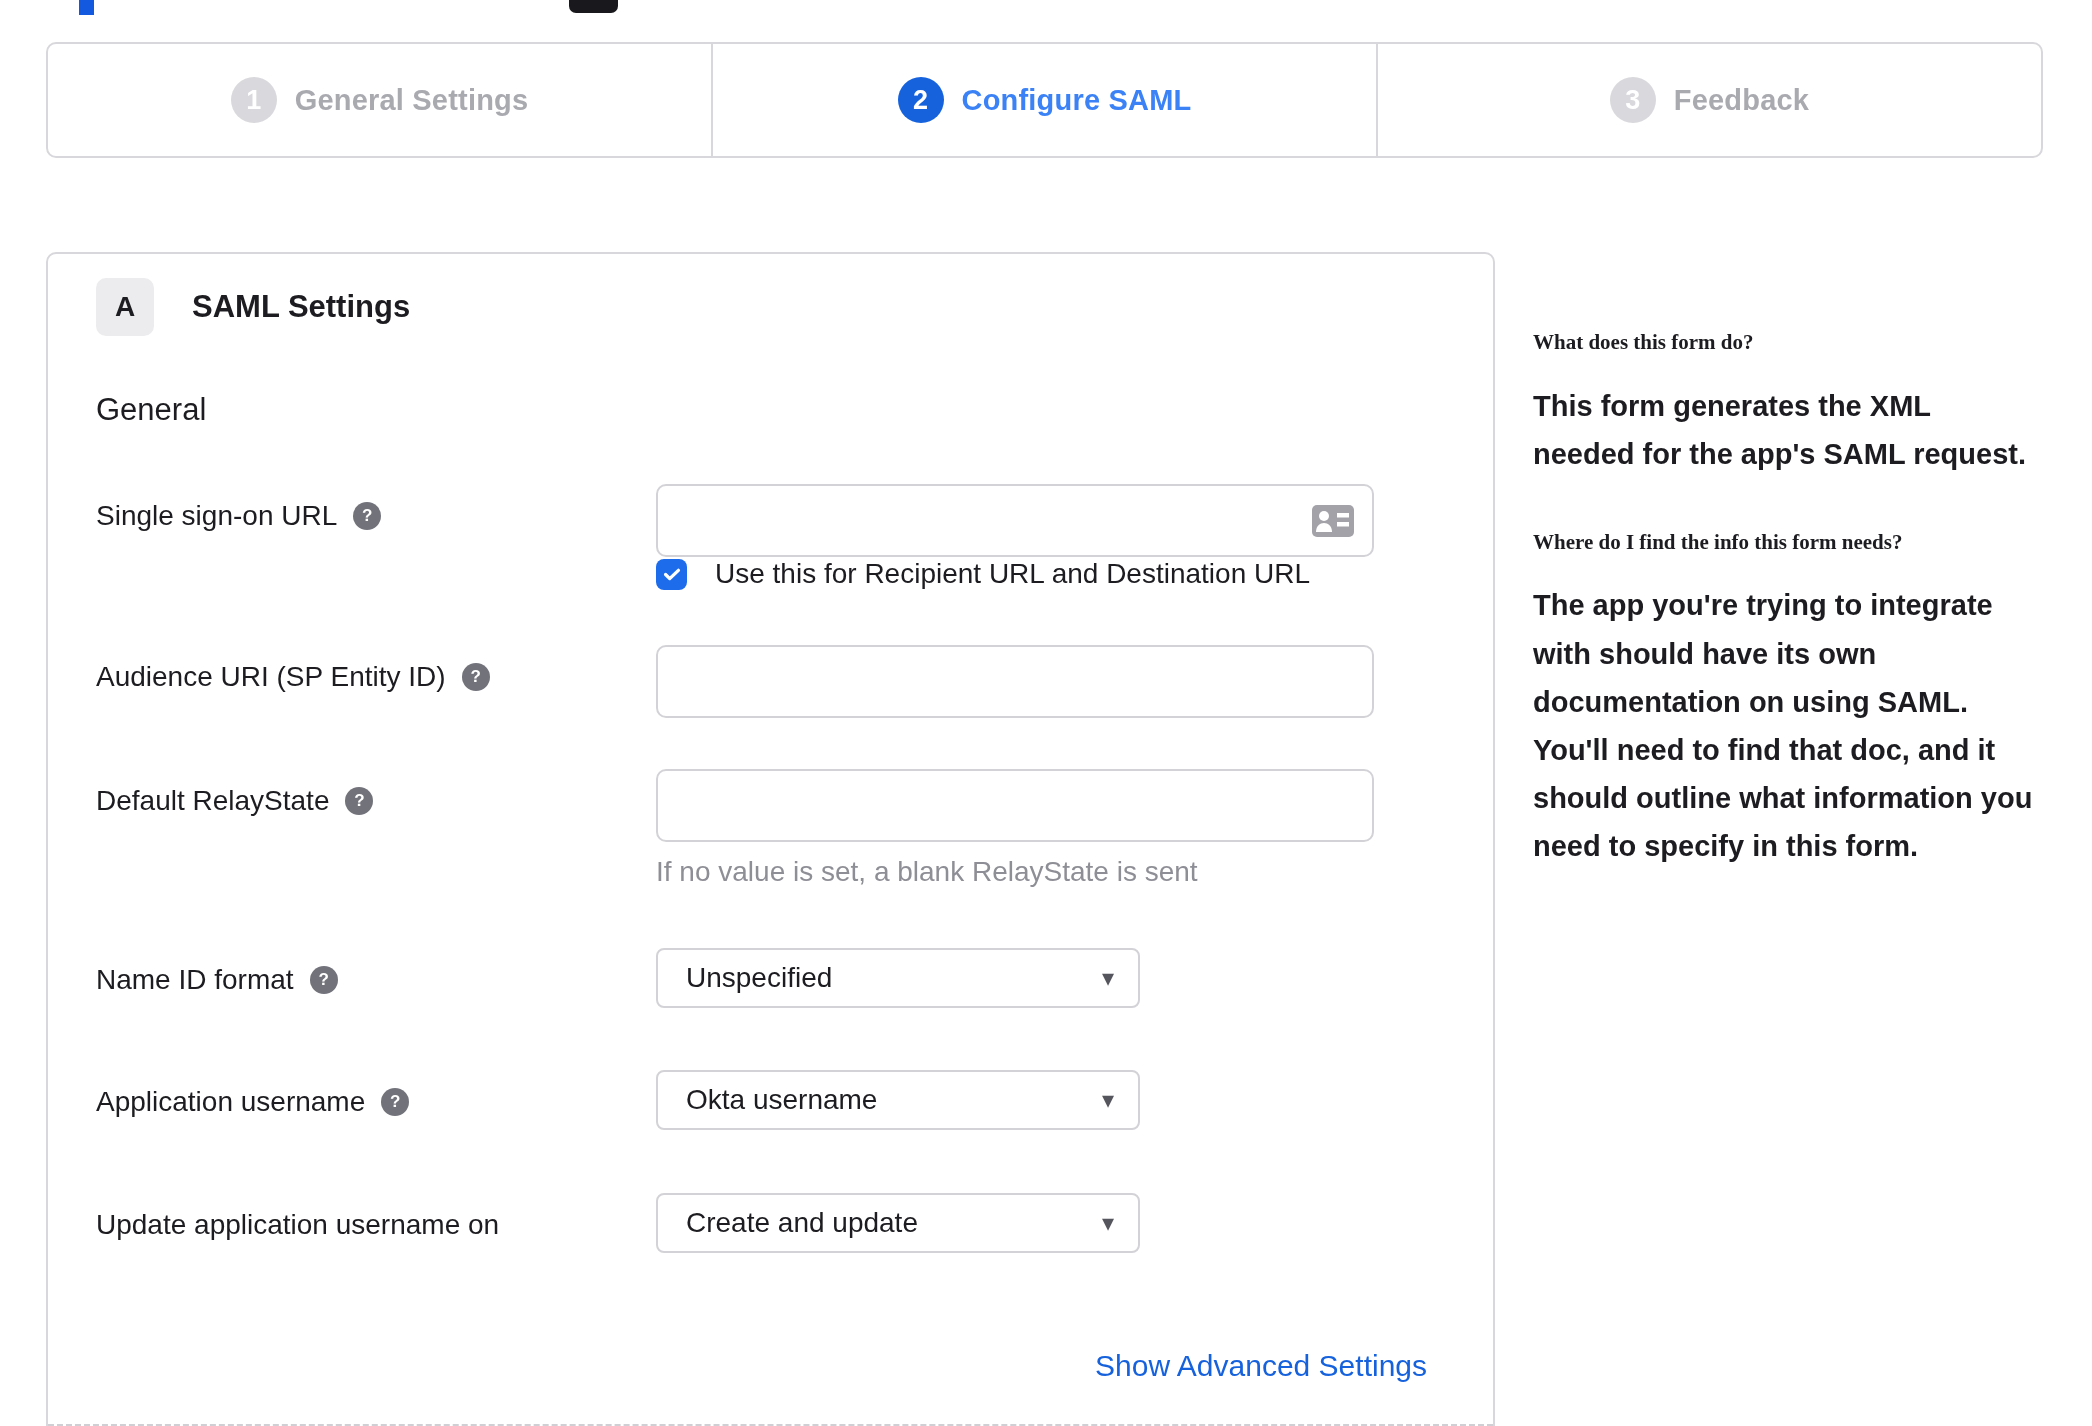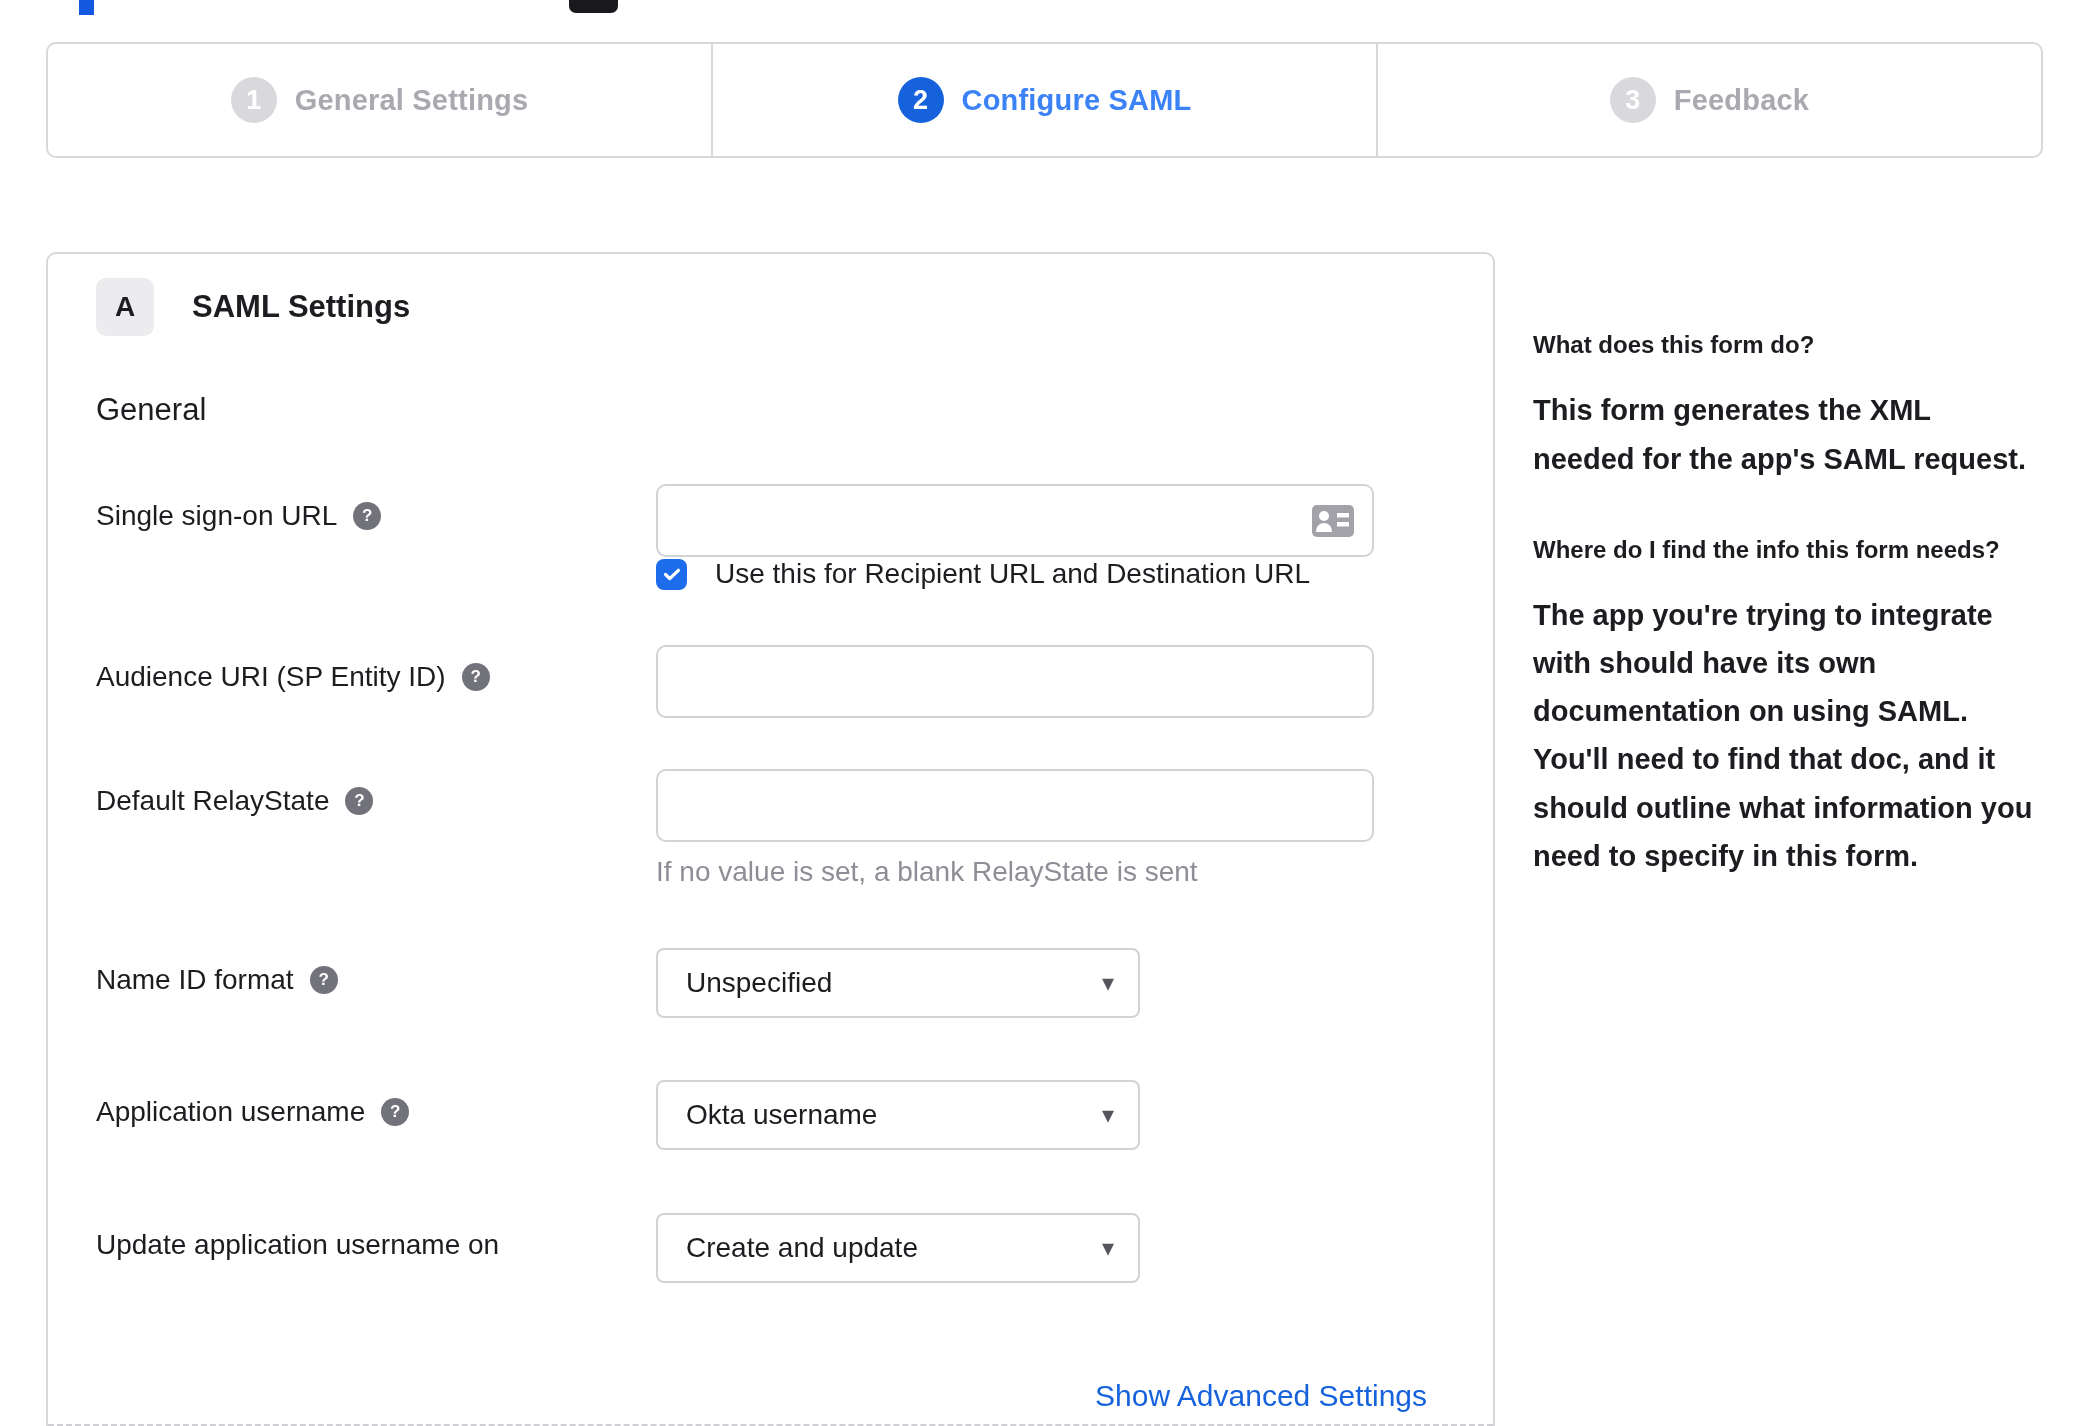--- a/index.html
+++ b/index.html
@@ -46,38 +46,38 @@
                 font-family:"Liberation Sans", sans-serif; }
   .contact-icon { position:absolute; right:20px; top:50%; transform:translateY(-50%); cursor:pointer; line-height:0; }
 
   .checkbox-row { display:flex; align-items:center; gap:28px; margin-top:1px; }
   .checkbox { width:31px; height:31px; border-radius:8px; background:#1c6ceb;
               display:flex; align-items:center; justify-content:center; cursor:pointer; flex:none; }
   .checkbox-label { font-size:28px; }
 
   .helper-text { font-size:28px; color:#8e8e96; margin-top:14px; }
 
-  .select { width:484px; height:70px; border:2px solid #d3d3d7; border-radius:8px; background:#fff;
+  .select { width:484px; height:60px; border:2px solid #d3d3d7; border-radius:8px; background:#fff;
             display:flex; align-items:center; justify-content:space-between;
             padding:0 24px 0 28px; font-size:28px; cursor:pointer; }
   .select .caret { font-size:24px; color:#55555e; }
 
   .mb-sso { margin-bottom:55px; }
   .mb-aud { margin-bottom:51px; }
   .mb-relay { margin-bottom:60px; }
   .mb-nameid { margin-bottom:62px; }
   .mb-appuser { margin-bottom:63px; }
   .mb-upduser { margin-bottom:60px; }
 
   .advanced-row { display:flex; justify-content:flex-end; margin-top:30px; padding-right:6px; }
   .advanced-link { font-size:30px; font-weight:500; color:#1662dd; text-decoration:none; cursor:pointer;margin-top:36px; }
 
   
   .sidebar { position:absolute; left:1533px; top:326px; width:505px; }
-  .sidebar h3 { font-size:24px; font-weight:700; line-height:1.6; margin-bottom:22px; }
+  .sidebar h3 { font-size:21px; font-weight:700; line-height:1.6; margin-bottom:22px;font-family:Liberation Serif, serif; }
   .sidebar p  { font-size:29px; line-height:1.66; margin-bottom:48px;font-weight:bold; }
 </style>
 </head>
 <body>
 
 <div class="artifact-blue"></div>
 <div class="artifact-black"></div>
 
 <div class="stepper">
   <div class="step">

